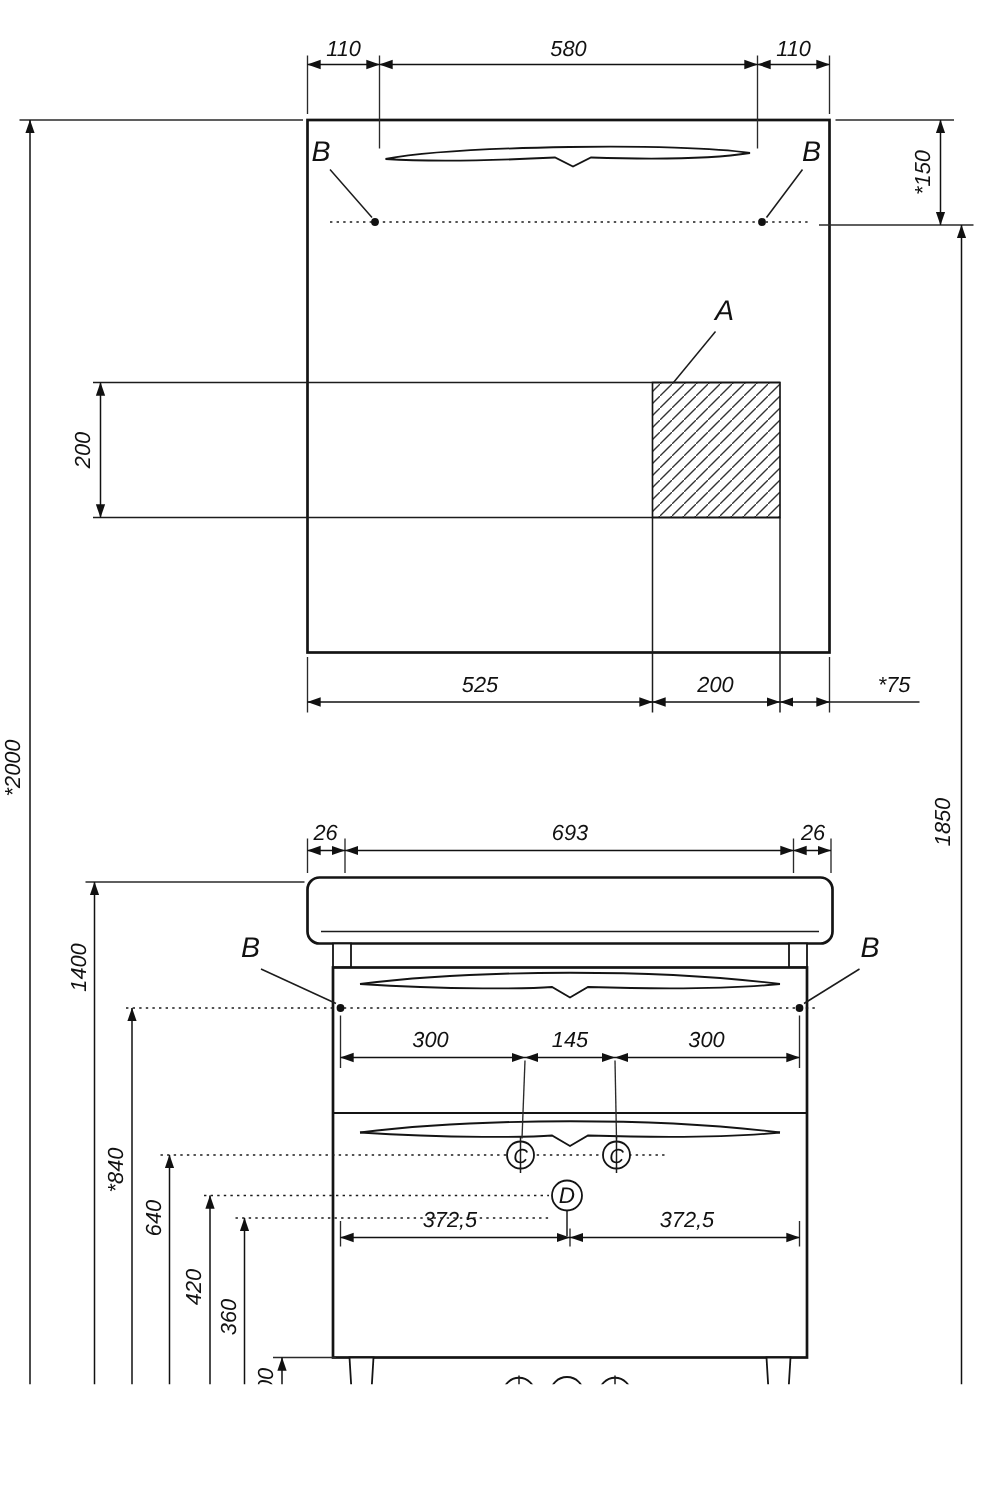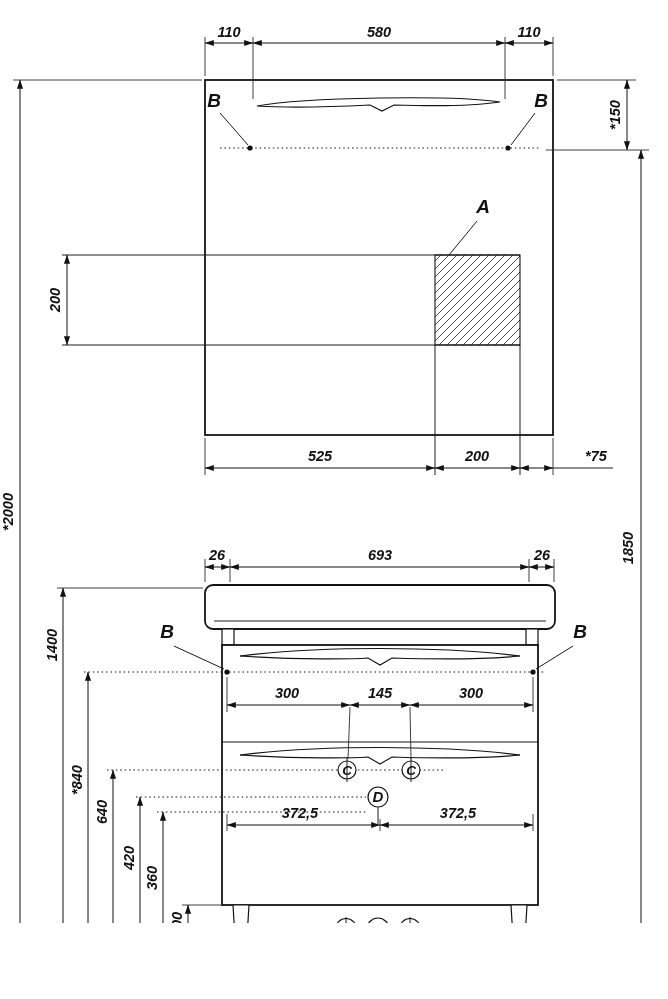--- a/index.html
+++ b/index.html
@@ -1,18 +1,18 @@
 <!DOCTYPE html>
 <html><head>
 <meta charset="utf-8">
 <style>
   html,body { margin:0; padding:0; background:#ffffff; }
   .sheet {
     position:relative; width:668px; height:923px; background:#ffffff;
-    font-family:"Liberation Sans", sans-serif; overflow:hidden;font-weight:bold;
+    font-family:"Liberation Sans", sans-serif; overflow:hidden;
   }
   svg { display:block; }
   .obj  { stroke:#141414; stroke-width:1.8; fill:none; }
   .obj2 { stroke:#141414; stroke-width:1.2; fill:none; }
   .thin { stroke:#1c1c1c; stroke-width:1;   fill:none; }
   .ext  { stroke:#2a2a2a; stroke-width:0.9; fill:none; }
   .dim  { stroke:#111111; stroke-width:1;   fill:none; }
   .dot  { stroke:#1c1c1c; stroke-width:1; stroke-dasharray:1.6 2.8; fill:none; }
   .fillw { fill:#ffffff; }
   text { fill:#111111; stroke:none; font-style:italic; font-family:"Liberation Sans", sans-serif; }

